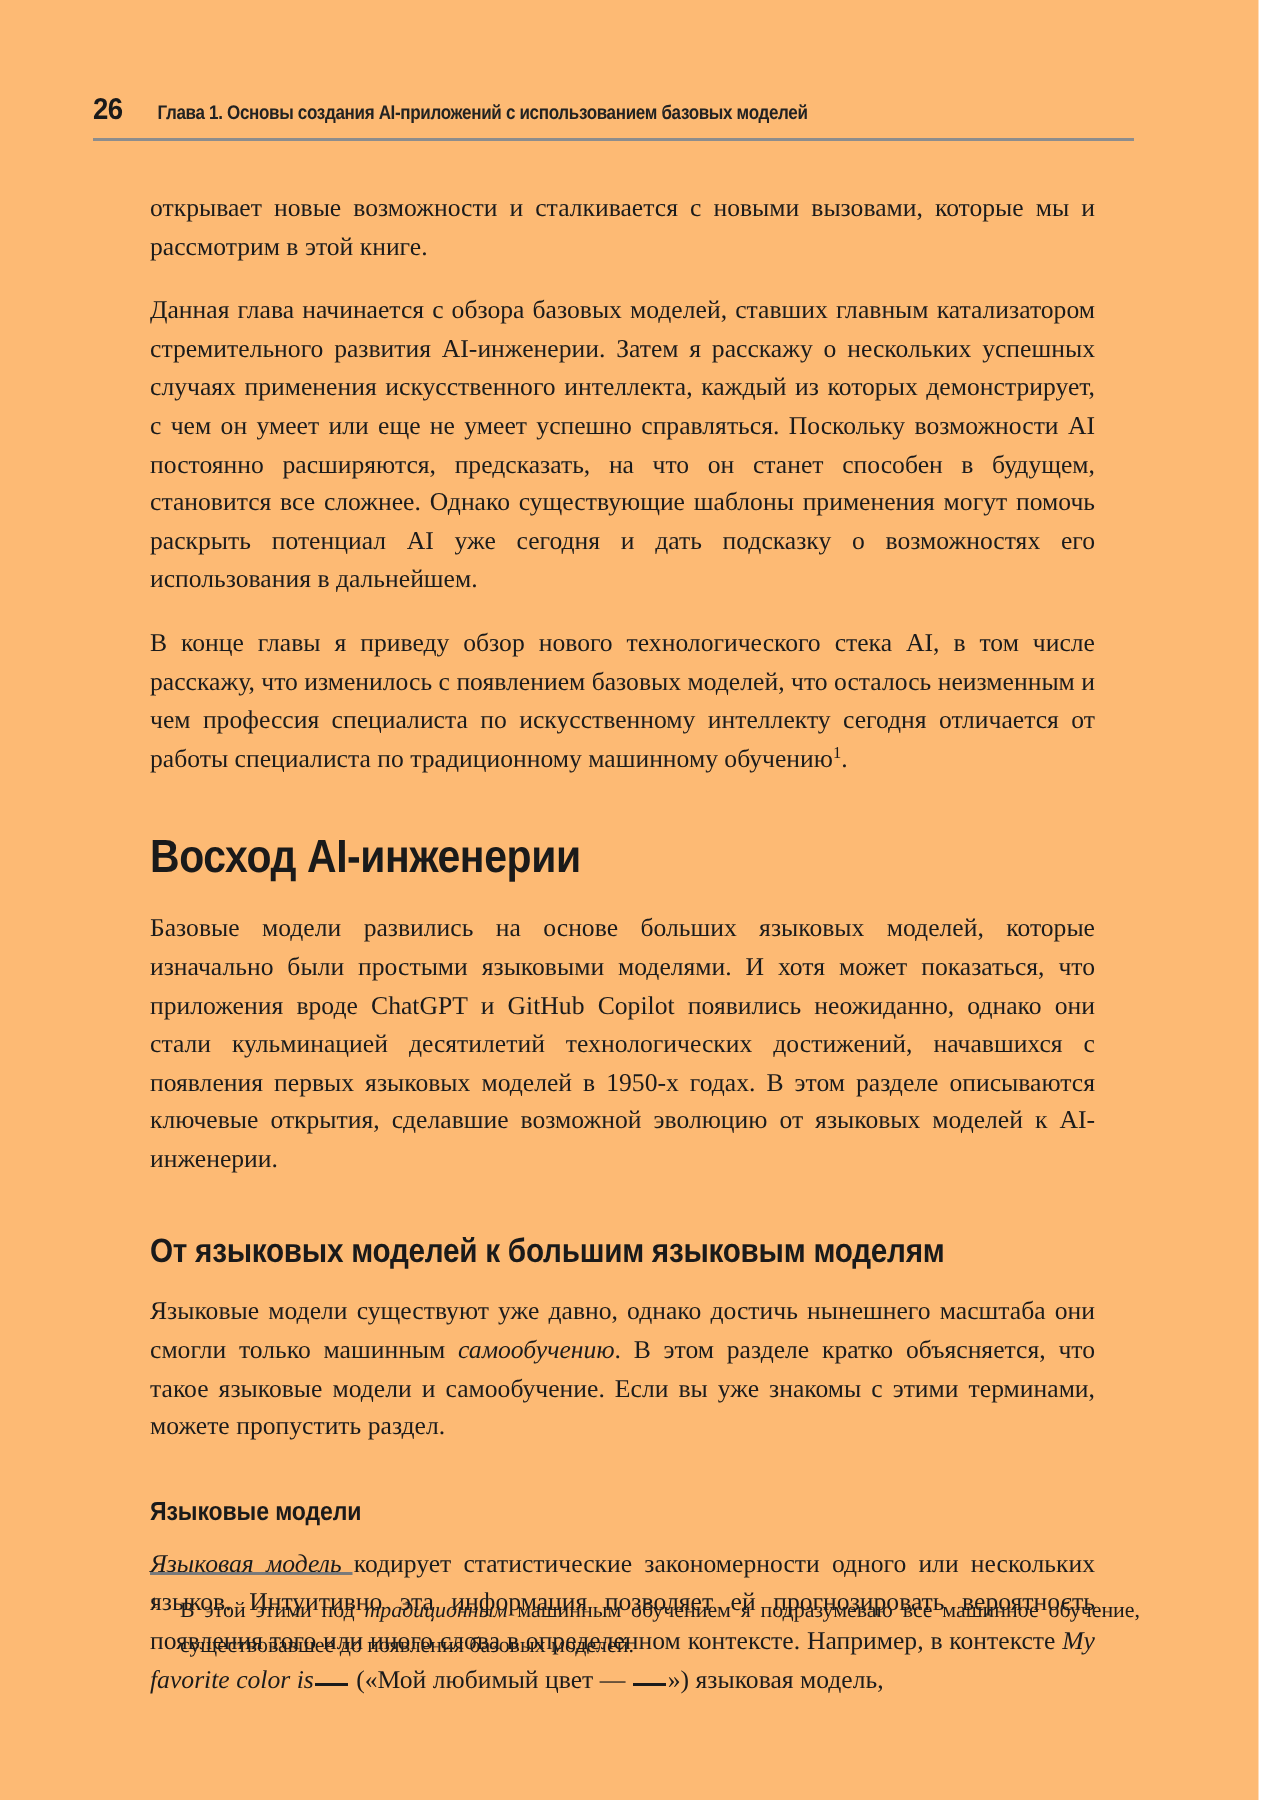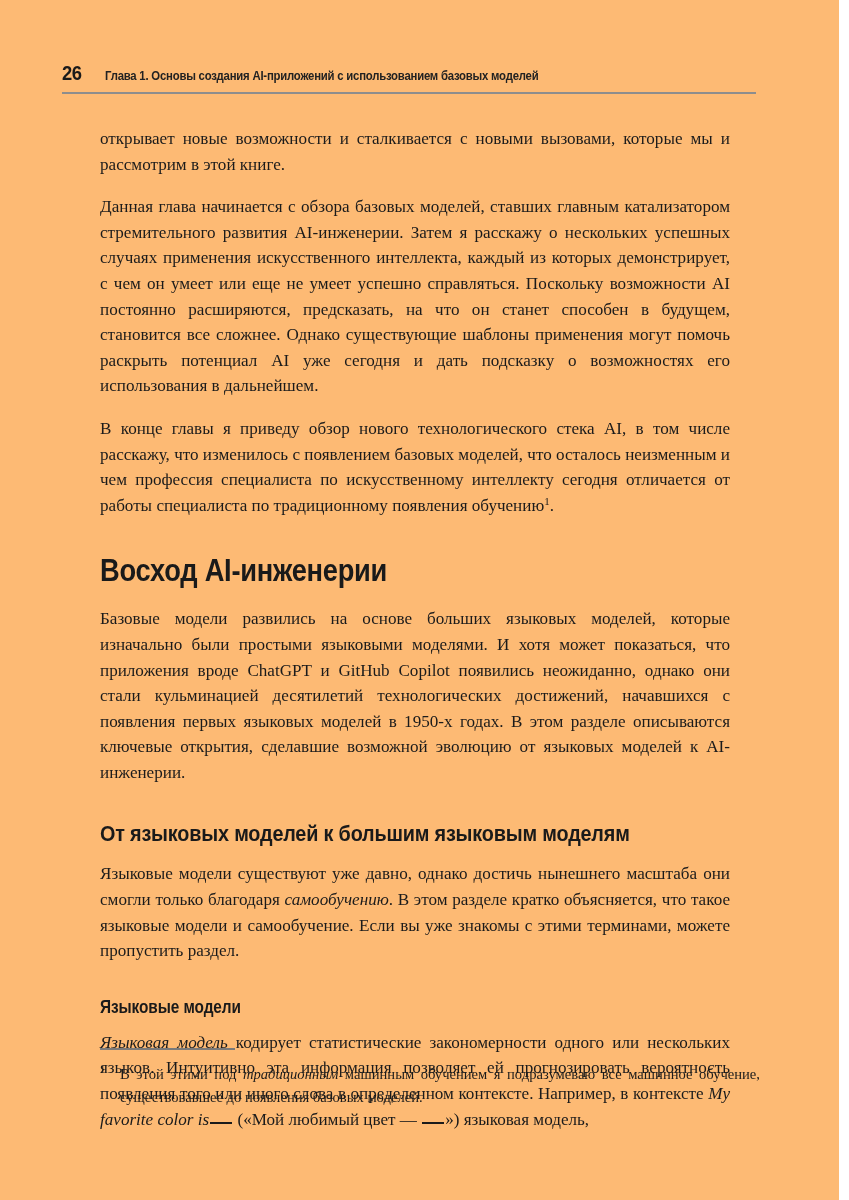--- a/index.html
+++ b/index.html
@@ -171,29 +171,29 @@
     <span class="runhead-title">Глава 1. Основы создания AI-приложений с использованием базовых моделей</span>
   </div>
   <div class="head-rule"></div>
 
   <div class="column">
 
     <p class="body">открывает новые возможности и сталкивается с новыми вызовами, которые мы и рассмотрим в этой книге.</p>
 
     <p class="body">Данная глава начинается с обзора базовых моделей, ставших главным катализатором стремительного развития AI-инженерии. Затем я расскажу о нескольких успешных случаях применения искусственного интеллекта, каждый из которых демонстрирует, с чем он умеет или еще не умеет успешно справляться. Поскольку возможности AI постоянно расширяются, предсказать, на что он станет способен в будущем, становится все сложнее. Однако существующие шаблоны применения могут помочь раскрыть потенциал AI уже сегодня и дать подсказку о возможностях его использования в дальнейшем.</p>
 
-    <p class="body"><span>В конце главы я приведу обзор нового технологического стека AI, в том числе расскажу, что изменилось с появлением базовых моделей, что осталось неизменным и чем профессия специалиста по искусственному интеллекту сегодня отличается от работы специалиста по традиционному появления обучению</span><sup class="fn">1</sup><span>.</span></p>
+    <p class="body"><span>В конце главы я приведу обзор нового технологического стека AI, в том числе расскажу, что изменилось с появлением базовых моделей, что осталось неизменным и чем профессия специалиста по искусственному интеллекту сегодня отличается от работы специалиста по традиционному машинному обучению</span><sup class="fn">1</sup><span>.</span></p>
 
     <h1 class="h-a">Восход AI-инженерии</h1>
 
     <p class="body">Базовые модели развились на основе больших языковых моделей, которые изначально были простыми языковыми моделями. И хотя может показаться, что приложения вроде ChatGPT и GitHub Copilot появились неожиданно, однако они стали кульминацией десятилетий технологических достижений, начавшихся с появления первых языковых моделей в 1950-х годах. В этом разделе описываются ключевые открытия, сделавшие возможной эволюцию от языковых моделей к AI-инженерии.</p>
 
     <h2 class="h-b">От языковых моделей к большим языковым моделям</h2>
 
-    <p class="body"><span>Языковые модели существуют уже давно, однако достичь нынешнего масштаба они смогли только благодаря </span><em class="it">самообучению</em><span>. В этом разделе кратко объясняется, что такое языковые модели и самообучение. Если вы уже знакомы с этими терминами, можете пропустить раздел.</span></p>
+    <p class="body"><span>Языковые модели существуют уже давно, однако достичь нынешнего масштаба они смогли только машинным </span><em class="it">самообучению</em><span>. В этом разделе кратко объясняется, что такое языковые модели и самообучение. Если вы уже знакомы с этими терминами, можете пропустить раздел.</span></p>
 
     <h3 class="h-c">Языковые модели</h3>
 
     <p class="body"><em class="it">Языковая модель</em><span> кодирует статистические закономерности одного или нескольких языков. Интуитивно эта информация позволяет ей прогнозировать вероятность появления того или иного слова в определенном контексте. Например, в контексте </span><em class="it">My favorite color is</em><span class="blank"></span><span> («Мой любимый цвет — </span><span class="blank"></span><span>») языковая модель,</span></p>
 
   </div>
 
   <div class="footnote-rule"></div>
   <div class="footnote">
     <span class="footnote-marker">1</span>

